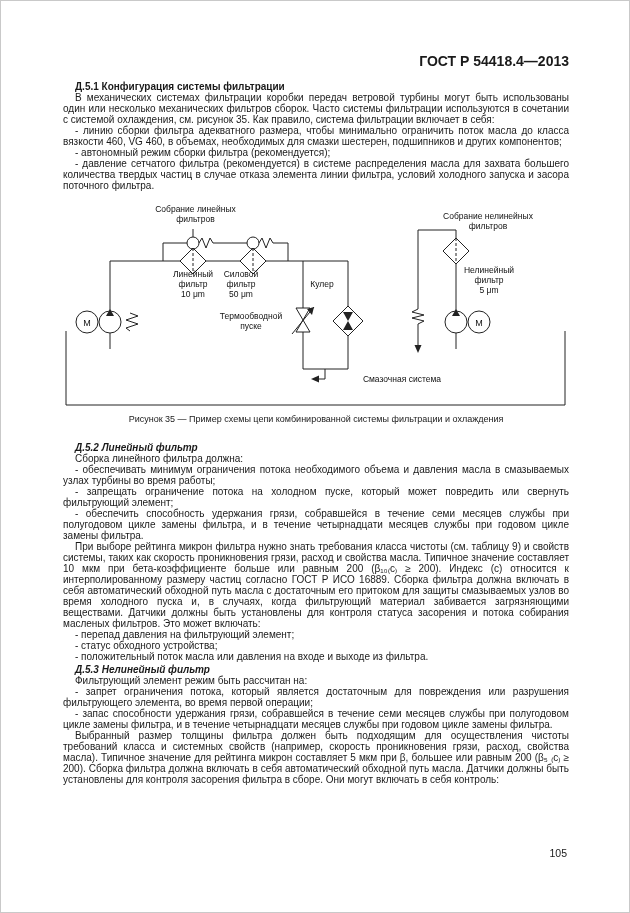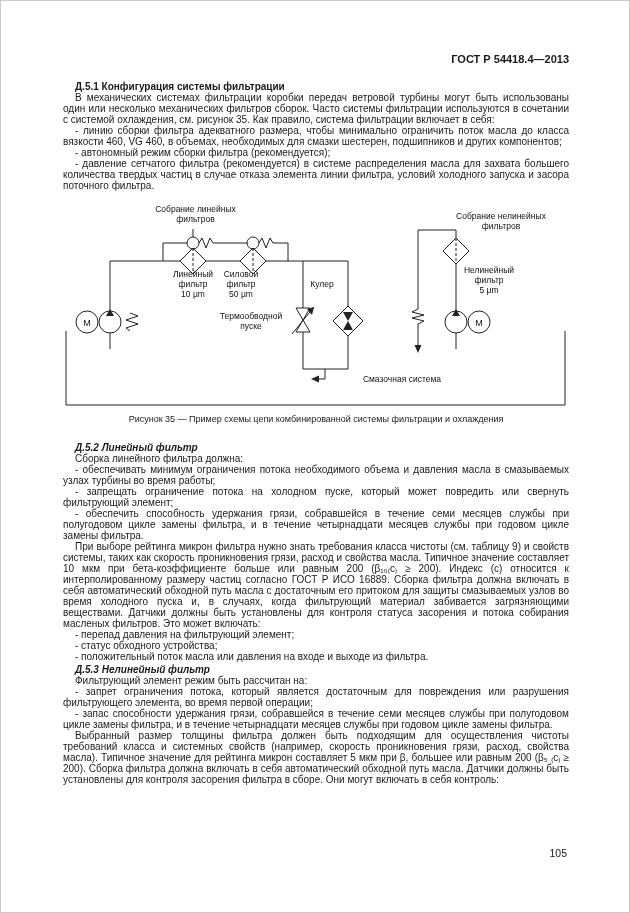--- a/index.html
+++ b/index.html
@@ -8,21 +8,21 @@
     position: relative;
     width: 630px; height: 913px;
     background: #ffffff;
     border: 1px solid #c9c9c9;
     font-family: "Liberation Sans", sans-serif;
     color: #1a1a1a;
     overflow: hidden;
   }
   .doc-header {
     position: absolute; top: 52px; right: 60px;
-    font-size: 11px; font-weight: bold; margin-left: 12px;
+    font-size: 14px; font-weight: bold; margin-left: 12px;
   }
   .content {
     position: absolute; left: 62px; top: 78px; width: 506px;
   }
   p.body, p.heading {
     margin: 0; font-size: 10px; line-height: 11px;
     text-align: justify; text-indent: 12px;
   }
   p.heading { font-weight: bold; margin-top: 2px; }
   p.heading.italic { font-style: italic; }
@@ -135,21 +135,21 @@
           <polygon points="43,113 51,113 47,106"></polygon>
           <polygon points="389,113 397,113 393,106"></polygon>
         </g>
 
         <text x="24" y="123">M</text>
         <text x="416" y="123">M</text>
       </svg>
 
       <div class="flabel" style="left:85px; top:1px; width:95px;">Собрание линейных
 фильтров</div>
-      <div class="flabel" style="left:383px; top:8px; width:110px;">Собрание нелинейных
+      <div class="flabel" style="left:370px; top:8px; width:110px;">Собрание нелинейных
 фильтров</div>
       <div class="flabel" style="left:98px; top:66px; width:64px;">Линейный
 фильтр
 10 μm</div>
       <div class="flabel" style="left:146px; top:66px; width:64px;">Силовой
 фильтр
 50 μm</div>
       <div class="flabel" style="left:234px; top:76px; width:50px;text-align:center;">Кулер</div>
       <div class="flabel" style="left:146px; top:108px; width:84px;">Термообводной
 пуске</div>

